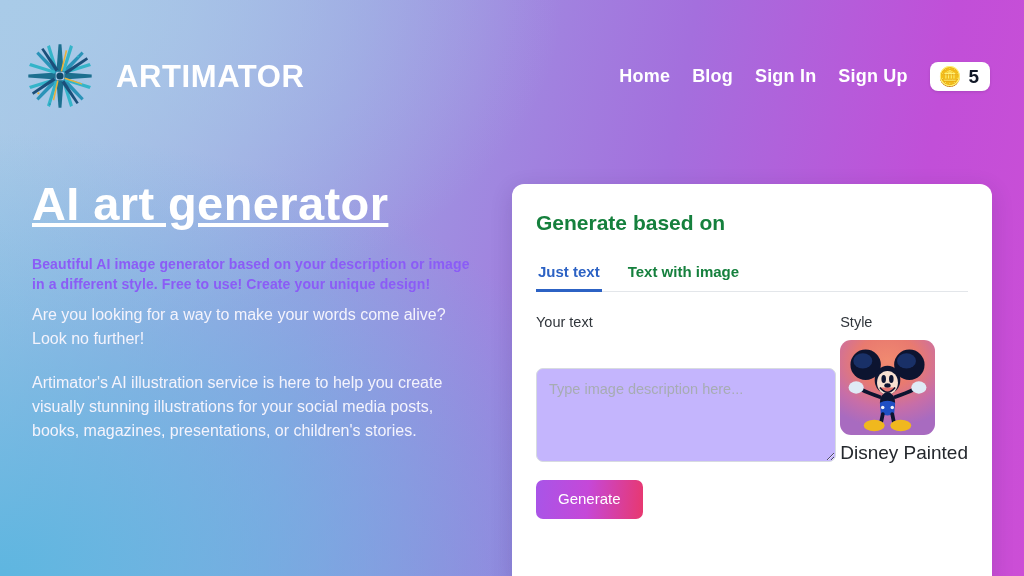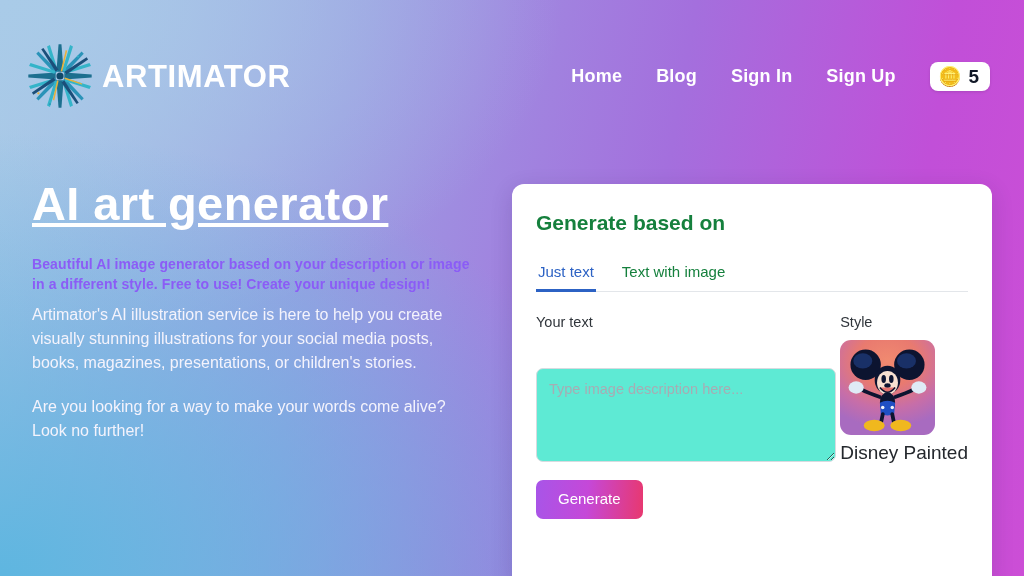--- a/index.html
+++ b/index.html
@@ -27,21 +27,21 @@
     height: 160px;
     display: flex;
     align-items: center;
     justify-content: space-between;
     padding: 0 32px 0 24px;
   }
 
   .brand {
     display: flex;
     align-items: center;
-    gap: 6px;
+    gap: 20px;
     height: 72px;
     margin-top: -8px;
   }
 
   .brand-mark {
     width: 72px;
     height: 72px;
     flex: 0 0 72px;
     display: block;
   }
@@ -51,21 +51,21 @@
     font-weight: 700;
     color: #ffffff;
     letter-spacing: 0.6px;
     line-height: 1;
     white-space: nowrap;
   }
 
   .main-nav {
     display: flex;
     align-items: center;
-    gap: 34px;
+    gap: 22px;
     margin-top: -8px;
     padding-right: 2px;
   }
 
   .nav-link {
     font-size: 18px;
     font-weight: 700;
     color: #ffffff;
     text-decoration: none;
     white-space: nowrap;
@@ -151,20 +151,21 @@
     line-height: 1.2;
     margin-bottom: 24px;
   }
 
   .tabs {
     display: flex;
     align-items: flex-end;
     gap: 24px;
     border-bottom: 1px solid #e3e6ea;
     margin-bottom: 22px;
+    font-weight: bold;
   }
 
   .tab {
     font-size: 15px;
     color: #15803d;
     padding: 4px 2px 9px 2px;
     cursor: pointer;
     border-bottom: 3px solid transparent;
     margin-bottom: -1px;
     white-space: nowrap;
@@ -190,21 +191,21 @@
     color: #30353b;
     margin-bottom: 8px;
     line-height: 1.2;
   }
 
   .prompt-input {
     width: 100%;
     height: 94px;
     border: 1px solid #d7dbe0;
     border-radius: 7px;
-    background: #5eead4;
+    background: #c4b5fd;
     padding: 12px 12px;
     font-family: "Liberation Sans", sans-serif;
     font-size: 14.5px;
     color: #1f2328;
     resize: vertical;
     outline: none;
     display: block;
     margin-top: 36px;
   }
 
@@ -307,22 +308,22 @@
       <span class="credits-icon">🪙</span>
       <span class="credits-count">5</span>
     </div>
   </nav>
 
 </header>
 
 <section class="hero">
   <h1 class="hero-title">AI art generator</h1>
   <p class="hero-lede">Beautiful AI image generator based on your description or image in a different style. Free to use! Create your unique design!</p>
+  <p class="hero-para">Are you looking for a way to make your words come alive? Look no further!</p>
   <p class="hero-para">Artimator's AI illustration service is here to help you create visually stunning illustrations for your social media posts, books, magazines, presentations, or children's stories.</p>
-  <p class="hero-para">Are you looking for a way to make your words come alive? Look no further!</p>
 </section>
 
 <section class="generator-card">
 
   <h2 class="card-title">Generate based on</h2>
 
   <div class="tabs">
     <div class="tab is-active">Just text</div>
     <div class="tab">Text with image</div>
   </div>

